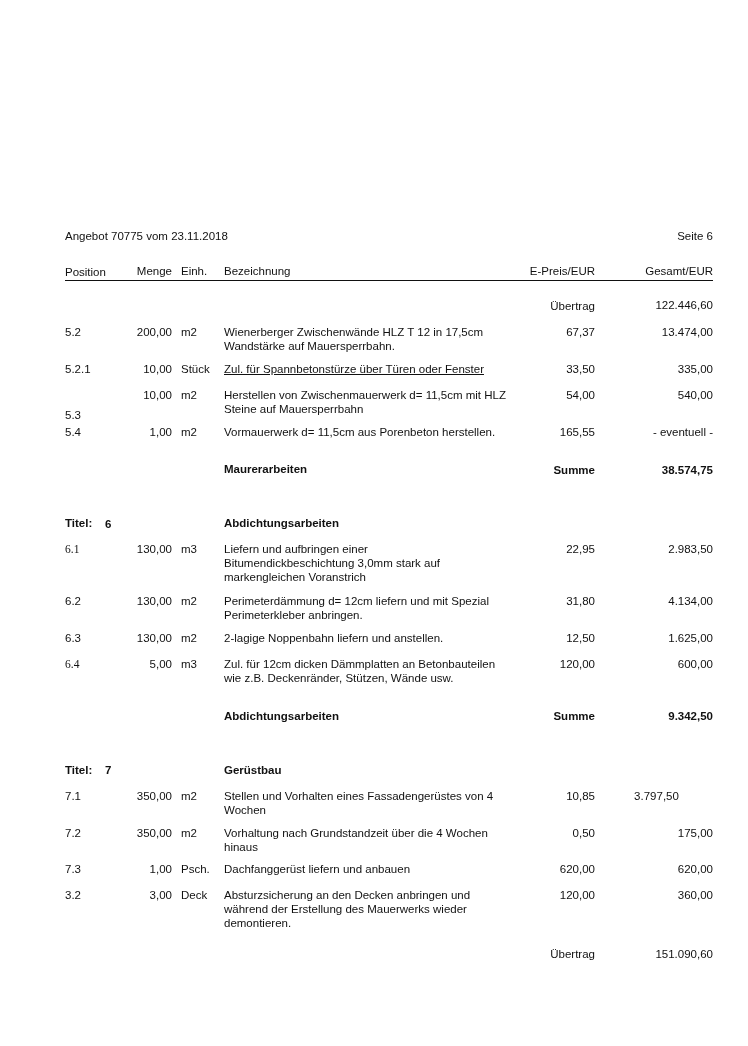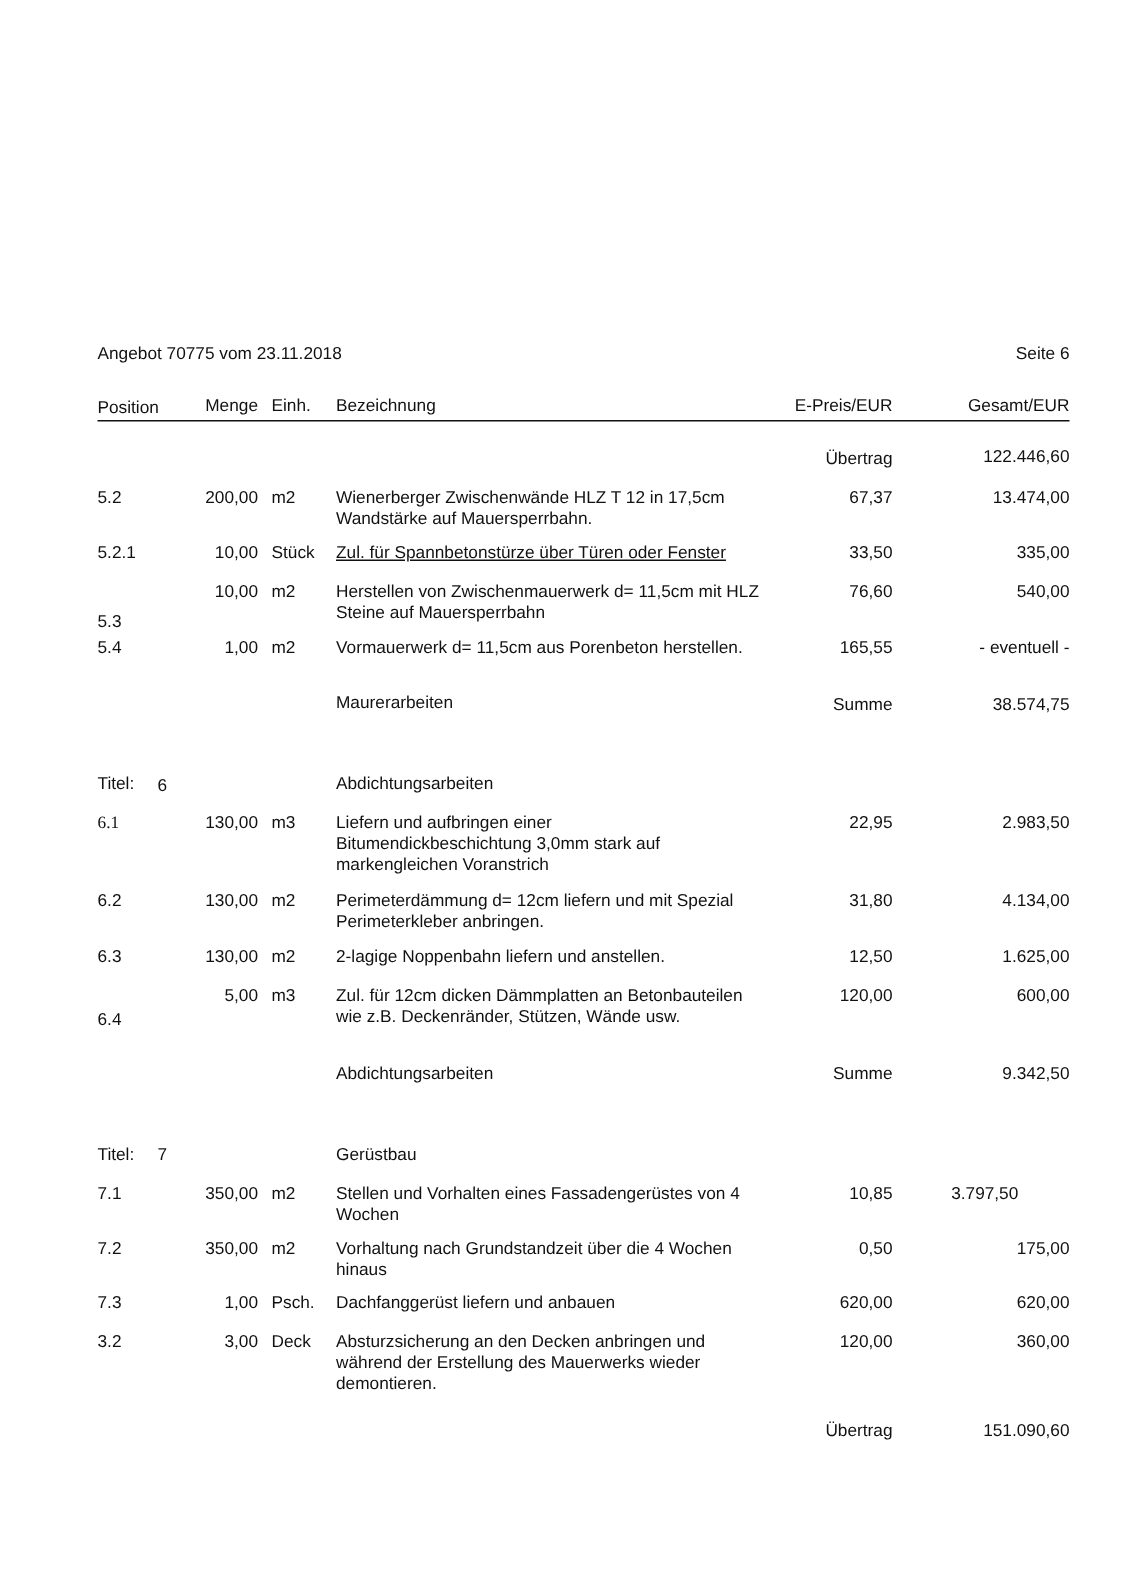--- a/index.html
+++ b/index.html
@@ -7,21 +7,21 @@
       width: 748px; height: 1046px; position: relative; overflow: hidden;
       font-family: "Liberation Sans", sans-serif; font-size: 11.5px; color: #111;
     }
     .abs { position: absolute; white-space: nowrap; line-height: 14px; }
     .pos { left: 65px; }
     .qty { left: 100px; width: 72px; text-align: right; }
     .unit { left: 181px; }
     .desc { left: 224px; white-space: normal; width: 295px; }
     .ep { left: 500px; width: 95px; text-align: right; }
     .gp { left: 600px; width: 113px; text-align: right; }
-    .bold { font-weight: normal; }
+    .bold { font-weight: bold; }
     .rule { position: absolute; left: 65px; width: 648px; top: 280px; height: 0; border-top: 1px solid #111; }
   </style>
 </head>
 <body>
 
 <div class="abs" style="left:65px; top:229px;">Angebot 70775  vom 23.11.2018</div>
 <div class="abs" style="left:600px; width:113px; text-align:right; top:229px;">Seite 6</div>
 
 <div class="abs pos" style="top:265px;">Position</div>
 <div class="abs" style="left:100px; width:72px; text-align:right; top:264px;">Menge</div>
@@ -48,21 +48,21 @@
   <div class="abs unit" style="top:362px;">Stück</div>
   <div class="abs desc" style="top:362px; width:300px;text-decoration:underline;">Zul. für Spannbetonstürze über Türen oder Fenster</div>
   <div class="abs ep" style="top:362px;">33,50</div>
   <div class="abs gp" style="top:362px;">335,00</div>
 </div>
 <div>
   <div class="abs pos" style="top:408px;">5.3</div>
   <div class="abs qty" style="top:388px;">10,00</div>
   <div class="abs unit" style="top:388px;">m2</div>
   <div class="abs desc" style="top:388px;">Herstellen von Zwischenmauerwerk d= 11,5cm mit HLZ Steine auf Mauersperrbahn</div>
-  <div class="abs ep" style="top:388px;">76,60</div>
+  <div class="abs ep" style="top:388px;">54,00</div>
   <div class="abs gp" style="top:388px;">540,00</div>
 </div>
 <div>
   <div class="abs pos" style="top:425px;">5.4</div>
   <div class="abs qty" style="top:425px;">1,00</div>
   <div class="abs unit" style="top:425px;">m2</div>
   <div class="abs desc" style="top:425px;">Vormauerwerk d=  11,5cm aus Porenbeton herstellen.</div>
   <div class="abs ep" style="top:425px;">165,55</div>
   <div class="abs gp" style="top:425px;">- eventuell -</div>
 </div>
@@ -93,21 +93,21 @@
 </div>
 <div>
   <div class="abs pos" style="top:631px;">6.3</div>
   <div class="abs qty" style="top:631px;">130,00</div>
   <div class="abs unit" style="top:631px;">m2</div>
   <div class="abs desc" style="top:631px;">2-lagige Noppenbahn liefern und anstellen.</div>
   <div class="abs ep" style="top:631px;">12,50</div>
   <div class="abs gp" style="top:631px;">1.625,00</div>
 </div>
 <div>
-  <div class="abs pos" style="top:673px;">6.4</div>
+  <div class="abs pos" style="top:657px;font-family:Liberation Serif, serif;">6.4</div>
   <div class="abs qty" style="top:657px;">5,00</div>
   <div class="abs unit" style="top:657px;">m3</div>
   <div class="abs desc" style="top:657px; width:280px;">Zul. für 12cm dicken Dämmplatten an Betonbauteilen wie z.B. Deckenränder, Stützen, Wände usw.</div>
   <div class="abs ep" style="top:657px;">120,00</div>
   <div class="abs gp" style="top:657px;">600,00</div>
 </div>
 
 <div class="abs bold" style="left:224px; top:709px;">Abdichtungsarbeiten</div>
 <div class="abs ep bold" style="top:709px;">Summe</div>
 <div class="abs gp bold" style="top:709px;">9.342,50</div>

